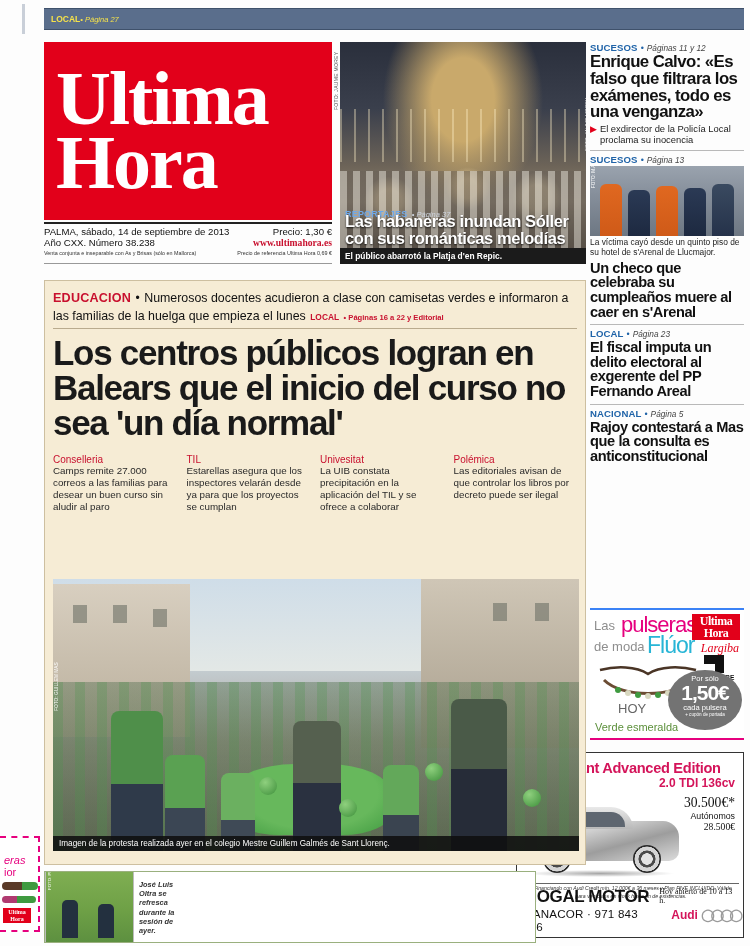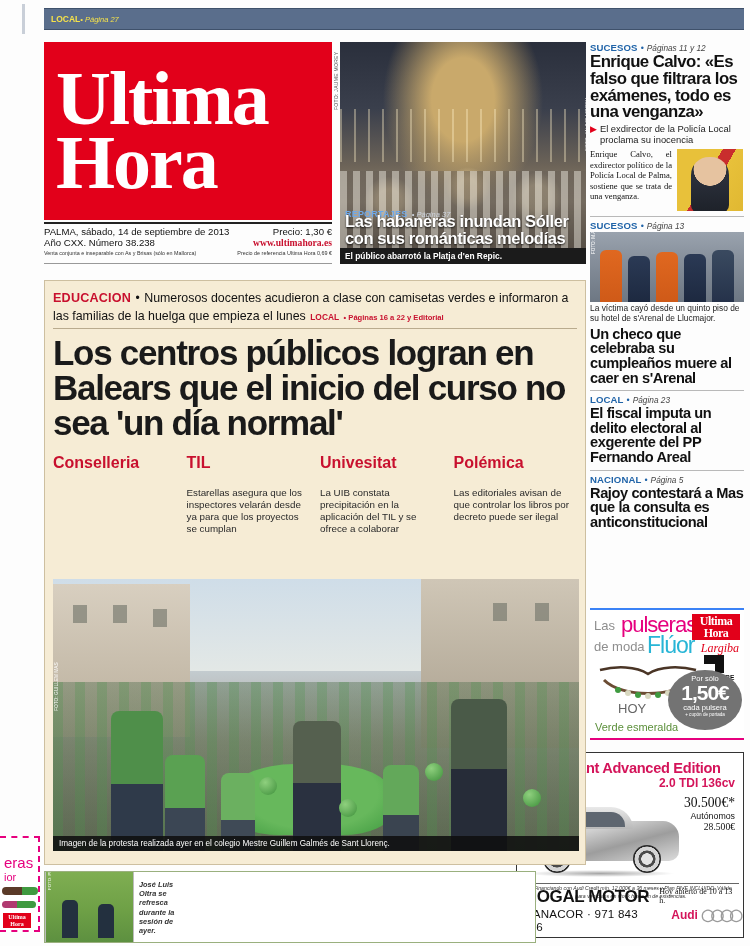--- a/index.html
+++ b/index.html
@@ -300,21 +300,21 @@
     padding: 6px 8px 0;
     color: #1a1a1a; font-weight: bold;
     font-size: 35px; line-height: 1.0; letter-spacing: -1.3px;
   }
 
   .subcols {
     display: flex; gap: 10px;
     padding: 14px 8px 0;
   }
   .subcol { width: 126px; }
-  .sc-title { color: #c8102e; font-weight: bold; font-size: 16px; margin-bottom: 15px; }
+  .sc-title { color: #c8102e; font-weight: normal; font-size: 10px; margin-bottom: 0; }
   .sc-text { color: #2a2a2a; font-size: 9.8px; line-height: 1.22; }
 
   .mainphoto {
     position: absolute; left: 8px; top: 298px;
     width: 526px; height: 272px; overflow: hidden;
     background: linear-gradient(#b8cbd8 0%, #c9d4dc 28%, #a8a396 60%, #8f8a7c 100%);
   }
   .mp-sky { position:absolute; left:0; top:0; width:100%; height:34%;
             background: linear-gradient(#cfdde8,#e3e8e6); }
   .mp-bldgL { position:absolute; left:0; top:2%; width:26%; height:56%;
@@ -393,21 +393,21 @@
     color:#111; font-weight:bold; font-size:11.4px; line-height:1.12; letter-spacing:-0.3px;
   }
 
   
   .coupon {
     position: absolute; left: 0px; top: 836px;
     width: 40px; height: 96px;
     border: 2px dashed #e6007e; border-left: none;
     background: #ffffff; overflow: hidden;
   }
-  .cp-t1 { color:#e6007e; font-size: 15px; margin: 16px 0 0 4px; }
+  .cp-t1 { color:#e6007e; font-size: 11px; margin: 16px 0 0 4px; font-style: italic; }
   .cp-t2 { color:#e6007e; font-size: 11px; margin-left: 4px; }
   .cp-band { width: 36px; height: 8px; margin: 4px 0 0 2px;
              background: linear-gradient(90deg,#5a3a28 0 55%, #3f9a40 55% 100%); border-radius: 4px; }
   .cp-band2 { width: 34px; height: 7px; margin: 6px 0 0 2px;
              background: linear-gradient(90deg,#b03a70 0 45%, #3f9a40 45% 100%); border-radius: 4px; }
   .cp-logo { width: 28px; background:#e2001a; color:#fff; font-size:6px; font-weight:bold;
              text-align:center; margin: 5px 0 0 3px; line-height: 6.5px; padding: 1px 0;
              font-family:"Liberation Serif", serif; }
 </style>
 </head>
@@ -460,24 +460,20 @@
     <div>
       <div class="sec-line">
         <span class="sec-name">SUCESOS</span>
         <span class="sec-dot">•</span>
         <span class="sec-pag">Páginas 11 y 12</span>
       </div>
       <div class="rail-head">Enrique Calvo: «Es falso que filtrara los exámenes, todo es una venganza»</div>
       <div class="rail-sub">
         <span class="tri">▶</span>
         <span>El exdirector de la Policía Local proclama su inocencia</span>
-      </div>
-      <div class="calvo-row">
-        <div class="rail-body">Enrique Calvo, el exdirector político de la Policía Local de Palma, sostiene que se trata de una venganza.</div>
-        <div class="calvo-photo"></div>
       </div>
     </div>
 
     <div class="rail-sep"></div>
 
     <div>
       <div class="sec-line">
         <span class="sec-name">SUCESOS</span>
         <span class="sec-dot">•</span>
         <span class="sec-pag">Página 13</span>
@@ -590,20 +586,21 @@
       <span class="k-local">LOCAL</span>
       <span class="k-pag">• Páginas 16 a 22 y Editorial</span>
     </div>
     <div class="main-rule"></div>
 
     <div class="headline">Los centros públicos logran en Balears que el inicio del curso no sea 'un día normal'</div>
 
     <div class="subcols">
       <div class="subcol">
         <div class="sc-title">Conselleria</div>
+        <div class="sc-text">Camps remite 27.000 correos a las familias para desear un buen curso sin aludir al paro</div>
       </div>
       <div class="subcol">
         <div class="sc-title">TIL</div>
         <div class="sc-text">Estarellas asegura que los inspectores velarán desde ya para que los proyectos se cumplan</div>
       </div>
       <div class="subcol">
         <div class="sc-title">Univesitat</div>
         <div class="sc-text">La UIB constata precipitación en la aplicación del TIL y se ofrece a colaborar</div>
       </div>
       <div class="subcol">

